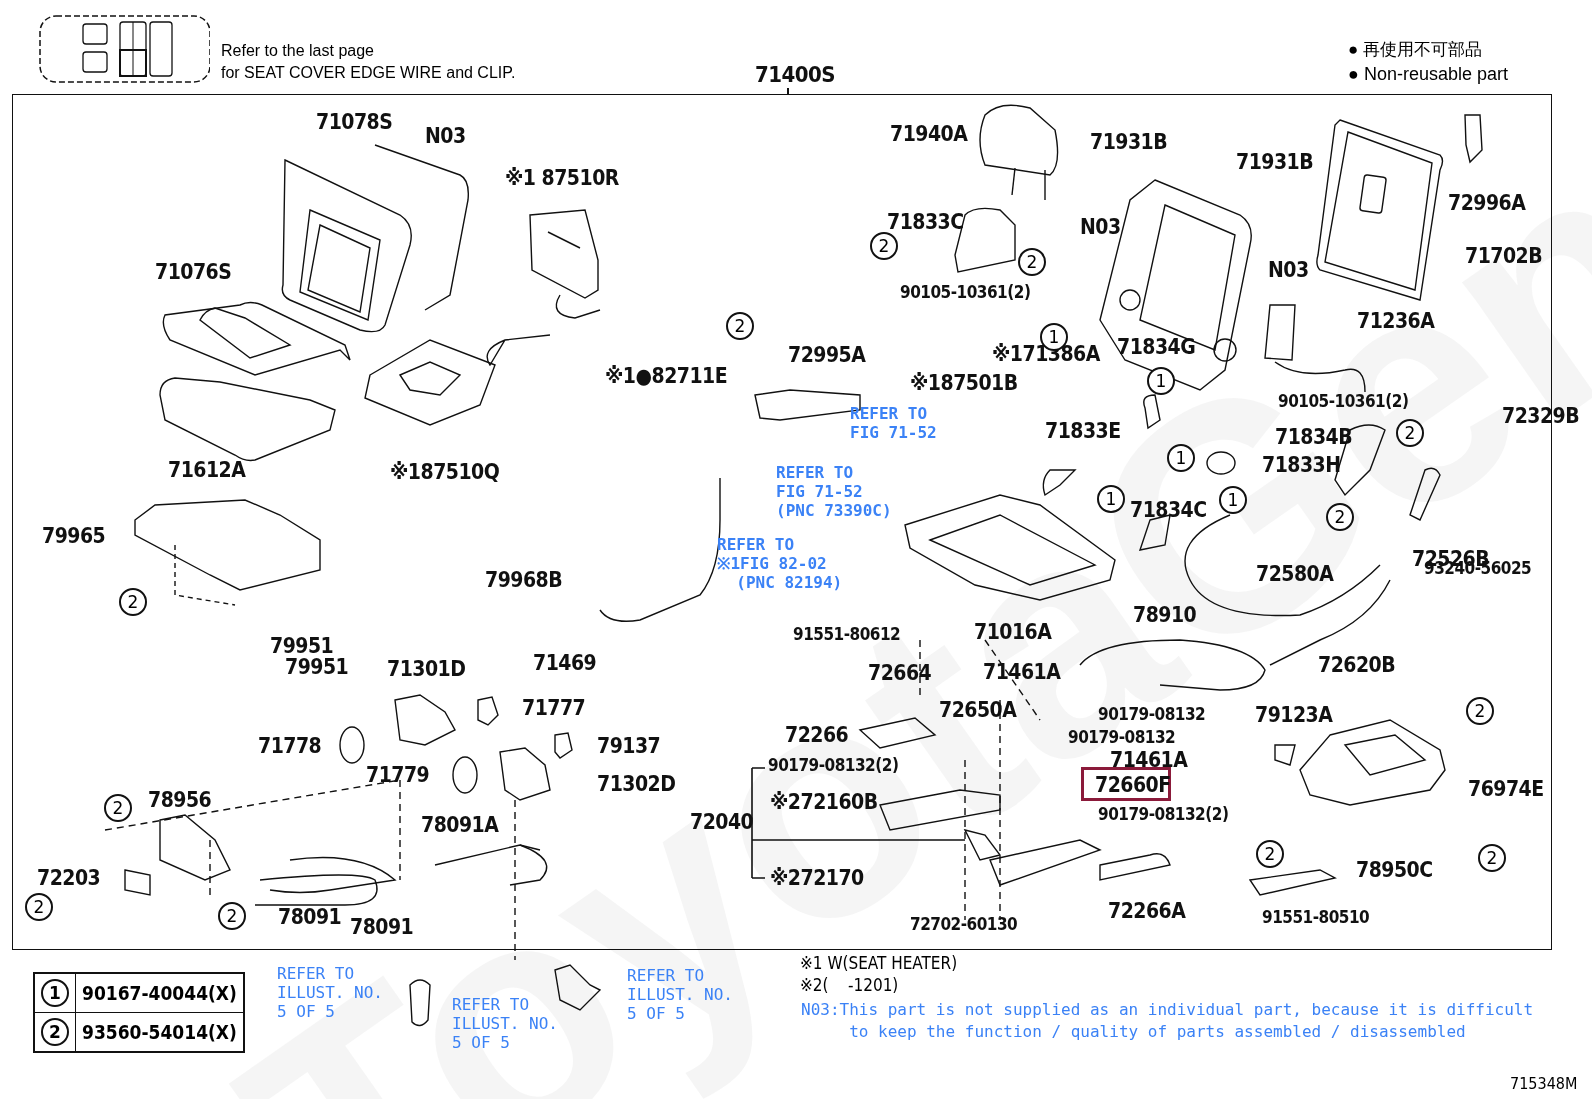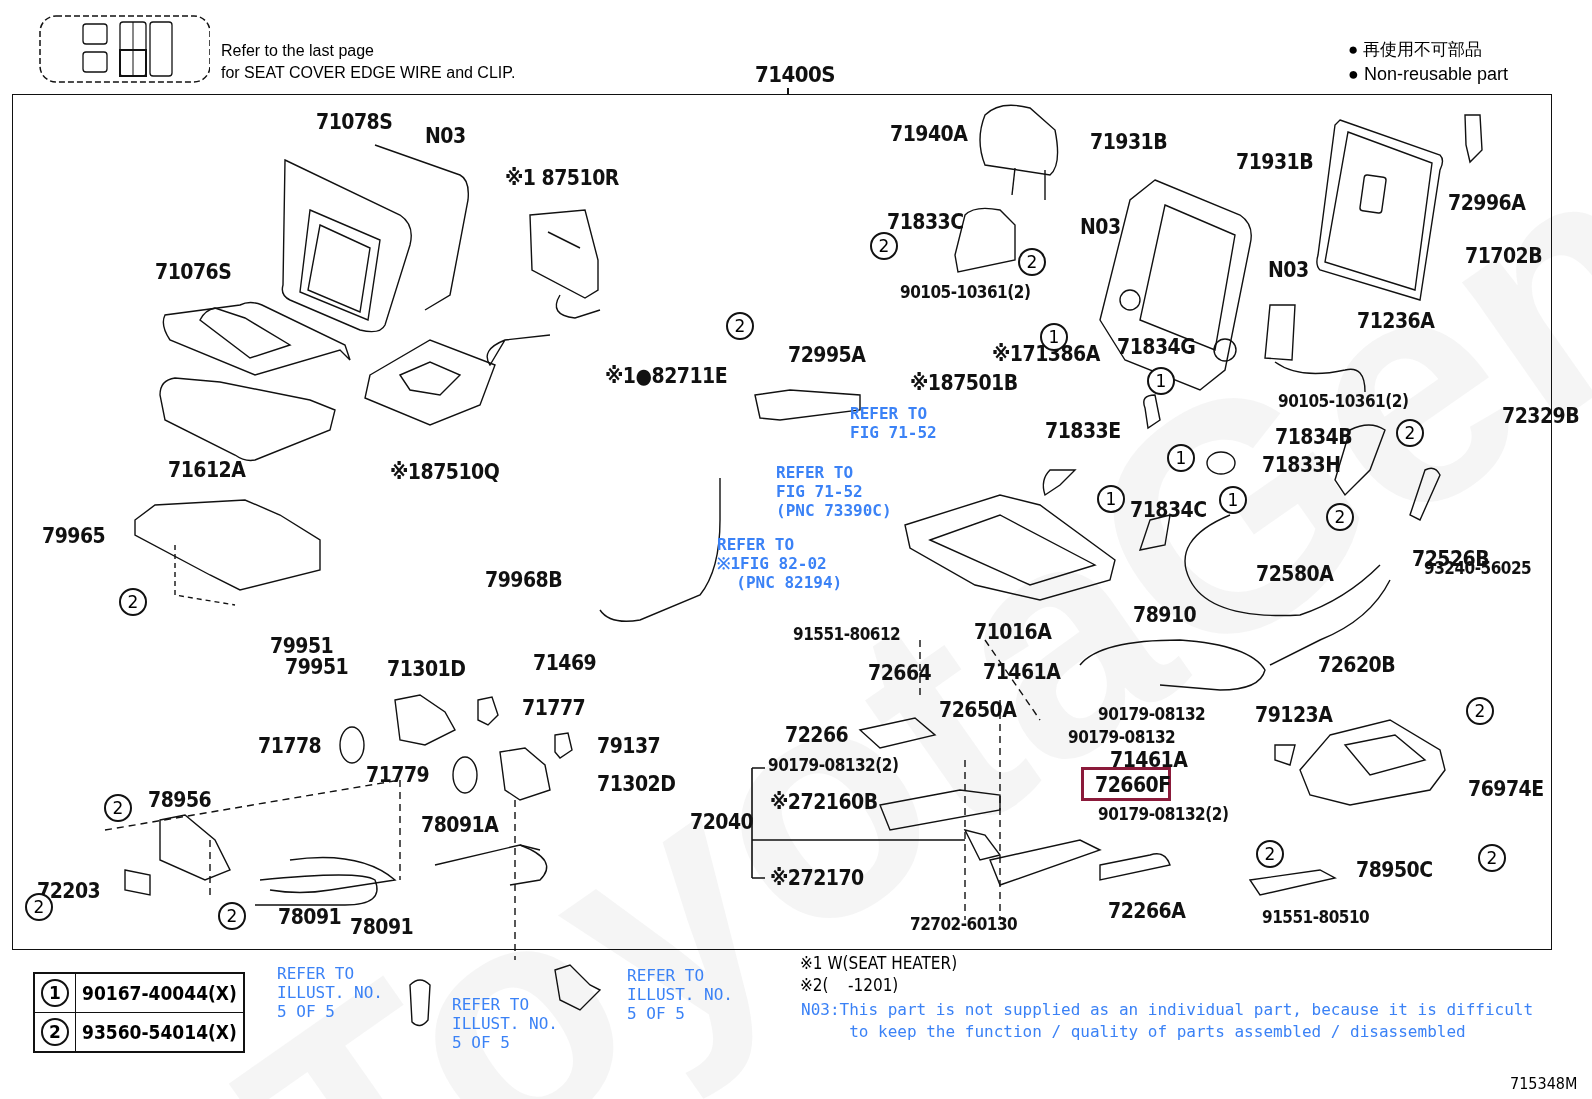--- a/index.html
+++ b/index.html
@@ -163,21 +163,21 @@
 <div class="lbl" style="left:270px;top:636px;">79951</div>
 <div class="lbl" style="left:285px;top:657px;">79951</div>
 <div class="lbl" style="left:387px;top:659px;">71301D</div>
 <div class="lbl" style="left:522px;top:698px;">71777</div>
 <div class="lbl" style="left:258px;top:736px;">71778</div>
 <div class="lbl" style="left:597px;top:736px;">79137</div>
 <div class="lbl" style="left:366px;top:765px;">71779</div>
 <div class="lbl" style="left:597px;top:774px;">71302D</div>
 <div class="lbl" style="left:148px;top:790px;">78956</div>
 <div class="lbl" style="left:421px;top:815px;">78091A</div>
-<div class="lbl" style="left:37px;top:868px;margin-top:13px;">72203</div>
+<div class="lbl" style="left:37px;top:868px;">72203</div>
 <div class="lbl" style="left:278px;top:907px;">78091</div>
 <div class="lbl" style="left:350px;top:917px;">78091</div>
 <div class="lbl" style="left:788px;top:345px;">72995A</div>
 <div class="lbl" style="left:890px;top:124px;">71940A</div>
 <div class="lbl" style="left:1090px;top:132px;">71931B</div>
 <div class="lbl" style="left:1236px;top:152px;">71931B</div>
 <div class="lbl" style="left:1448px;top:193px;">72996A</div>
 <div class="lbl" style="left:887px;top:201px;margin-top:11px;">71833C</div>
 <div class="lbl" style="left:1080px;top:217px;">N03</div>
 <div class="lbl" style="left:1465px;top:246px;">71702B</div>

